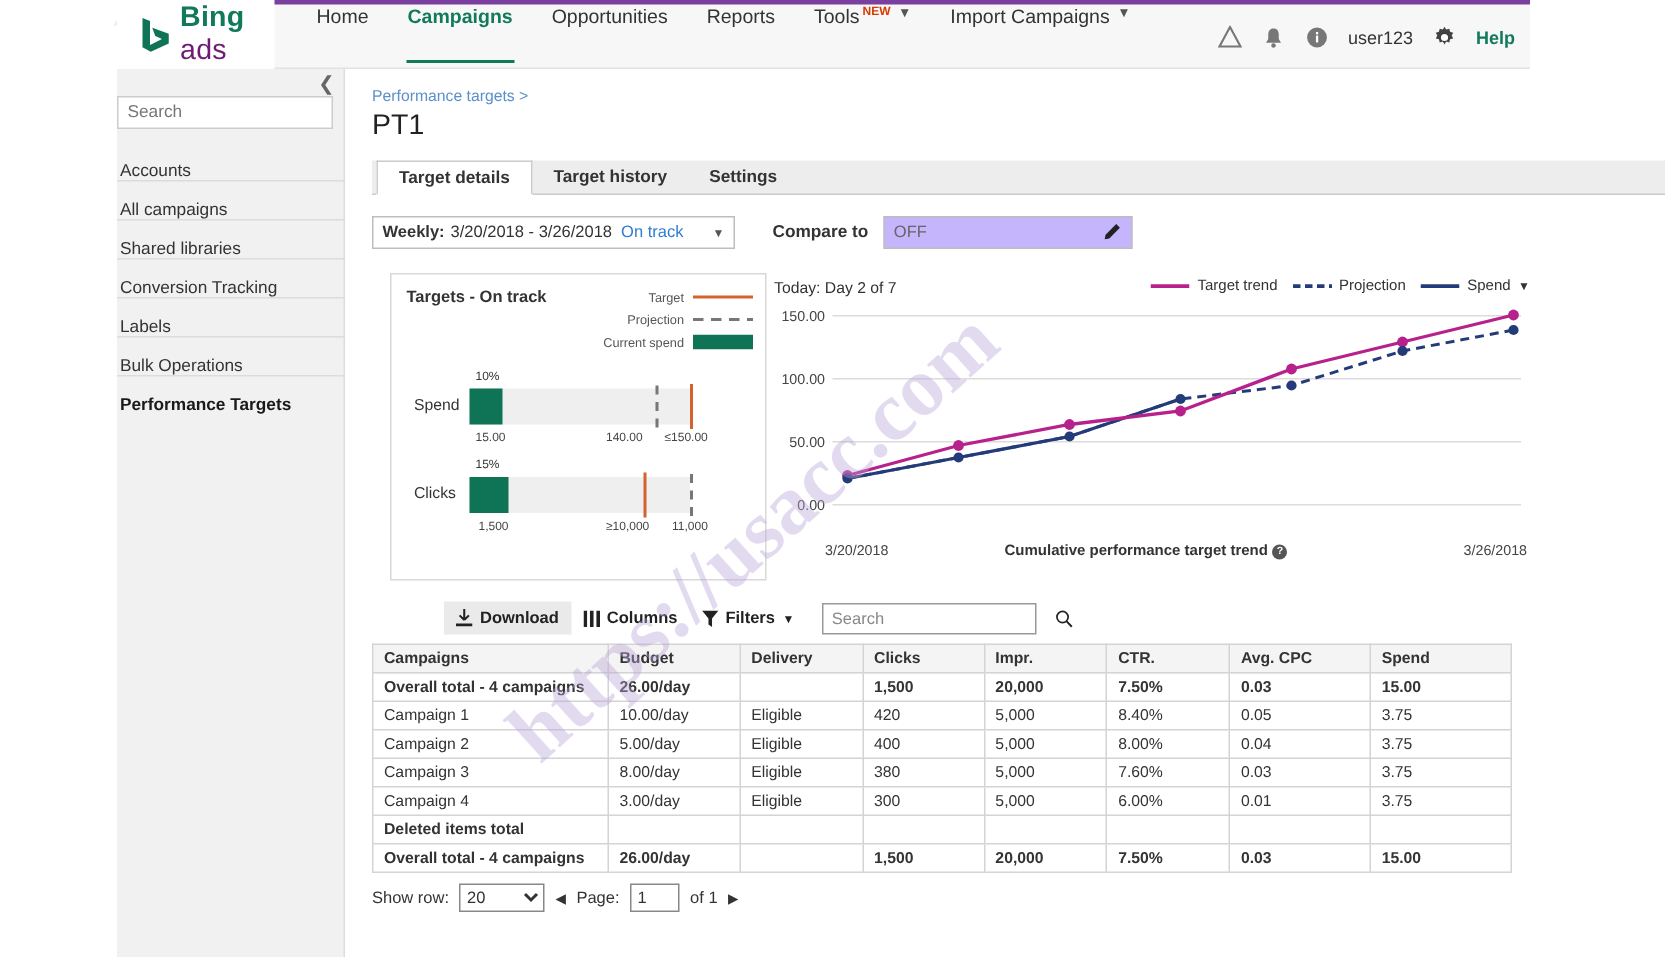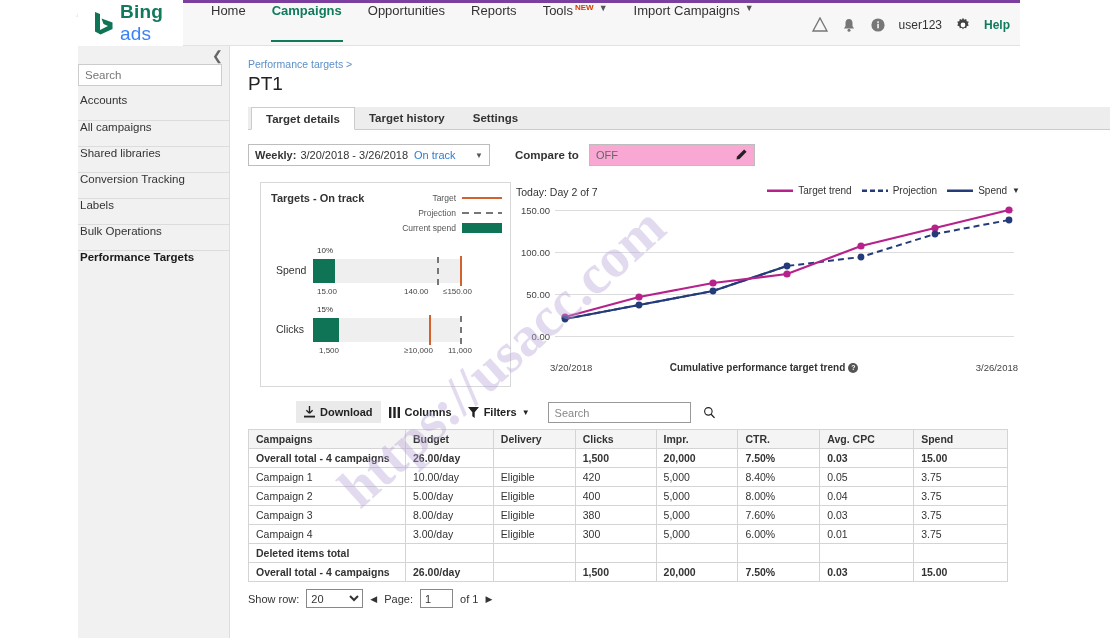--- a/index.html
+++ b/index.html
@@ -21,21 +21,21 @@
   #topbar {
     position:absolute; left:78px; top:0; width:942px; height:46px;
     background:#f7f7f7; border-bottom:1px solid #e2e2e2;
     border-top:3px solid #7b3fa0;
   }
   .logo-box { position:absolute; left:0; top:-3px; width:105px; height:46px;
               background:#fff; display:flex; align-items:center; padding-left:16px; }
   .logo-mark { width:21px; height:24px; margin-right:5px; flex:none; }
   .logo-text { font-size:19px; color:#107a5b; letter-spacing:.2px; }
   .logo-text b { font-weight:600; }
-  .logo-text span { color:#3b82f6; }
+  .logo-text span { color:#701a75; }
   .corner-fold { position:absolute; left:2px; top:-2px; width:22px; height:16px;
                  border-top:1px solid #bbb; border-right:1px solid #bbb;
                  transform:skewX(-28deg); background:#ededed; z-index:0; }
 
   #nav { position:absolute; left:120px; top:0; height:43px; display:flex; align-items:center; }
   .nav-item {
     position:relative; height:43px; display:flex; align-items:flex-start;
     padding:0 13px; font-size:13px; color:#333; cursor:pointer; white-space:nowrap;
   }
   .nav-item.active { color:#107a5b; font-weight:600; }
@@ -62,21 +62,21 @@
     background:#fff; border:1px solid #ccc; display:flex; align-items:center;
   }
   .search-wrap input {
     border:0; outline:0; background:transparent; flex:1; font-size:11.5px;
     padding:0 6px; color:#444; font-family:"Liberation Sans", sans-serif;
   }
   .search-wrap input::placeholder { color:#777; }
   .s-icon { width:20px; display:flex; justify-content:center; }
   .side-list { position:absolute; left:0; top:48px; width:152px; }
   .side-item {
-    position:relative; height:26px; display:flex; align-items:flex-start;
+    position:relative; height:26px; display:flex; align-items:flex-end;
     padding-left:2px; font-size:11.5px; color:#333; cursor:pointer;
   }
   .side-item + .side-item { border-top:1px solid #dcdcdc; }
   .side-item.sel { font-weight:700; color:#1a1a1a; }
 
   
   #main { position:absolute; left:231px; top:46px; width:789px; height:592px; background:#fff; padding:0 0 0 17px; }
   .crumb { margin-top:12px; font-size:10.5px; color:#5b8fc9; cursor:pointer; }
   .page-title { margin-top:3px; font-size:19px; color:#222; font-weight:400; }
 
@@ -96,21 +96,21 @@
   .filterrow { margin-top:14px; display:flex; align-items:center; }
   .dd-range {
     width:242px; height:22px; border:1px solid #bdbdbd; background:#fff;
     display:flex; align-items:center; padding:0 6px; font-size:11px; position:relative;
   }
   .dd-range .lbl { font-weight:700; color:#333; }
   .dd-range .ontrack { color:#2d7dd2; margin-left:6px; }
   .dd-range .ar { position:absolute; right:6px; font-size:8px; color:#555; }
   .cmp-label { margin-left:25px; font-size:11.5px; color:#333; font-weight:600; }
   .cmp-box {
-    margin-left:10px; width:166px; height:22px; border:1px solid #bdbdbd; background:#f9a8d4;
+    margin-left:10px; width:166px; height:22px; border:1px solid #bdbdbd; background:#c4b5fd;
     display:flex; align-items:center; padding:0 6px; font-size:11px; color:#666; position:relative;
   }
   .cmp-box .pen { position:absolute; right:6px; top:3px; }
 
   
   .charts-row { margin-top:16px; position:relative; height:205px; }
   #targetpanel {
     position:absolute; left:12px; top:0; width:251px; height:205px;
     border:1px solid #d8d8d8; background:#fff;text-align:center;
   }

